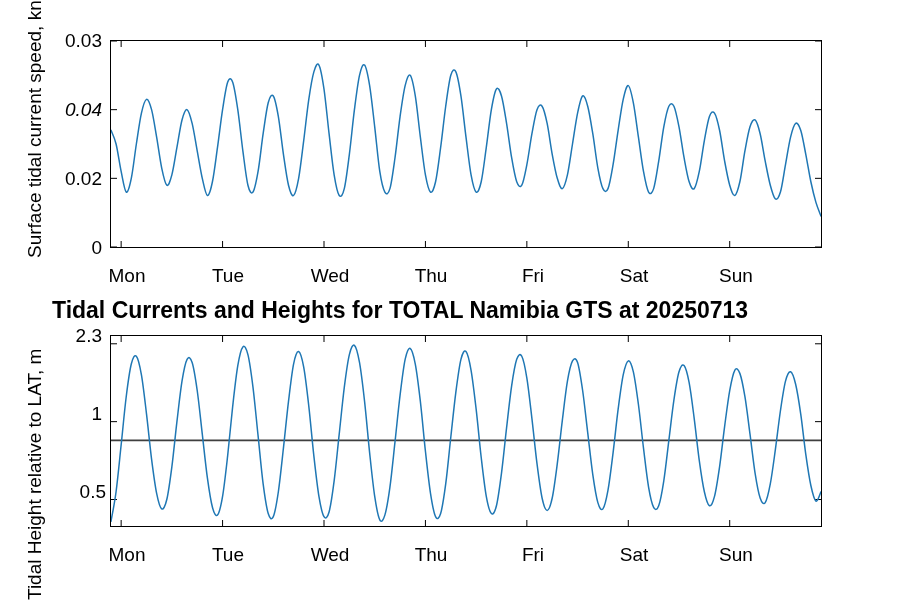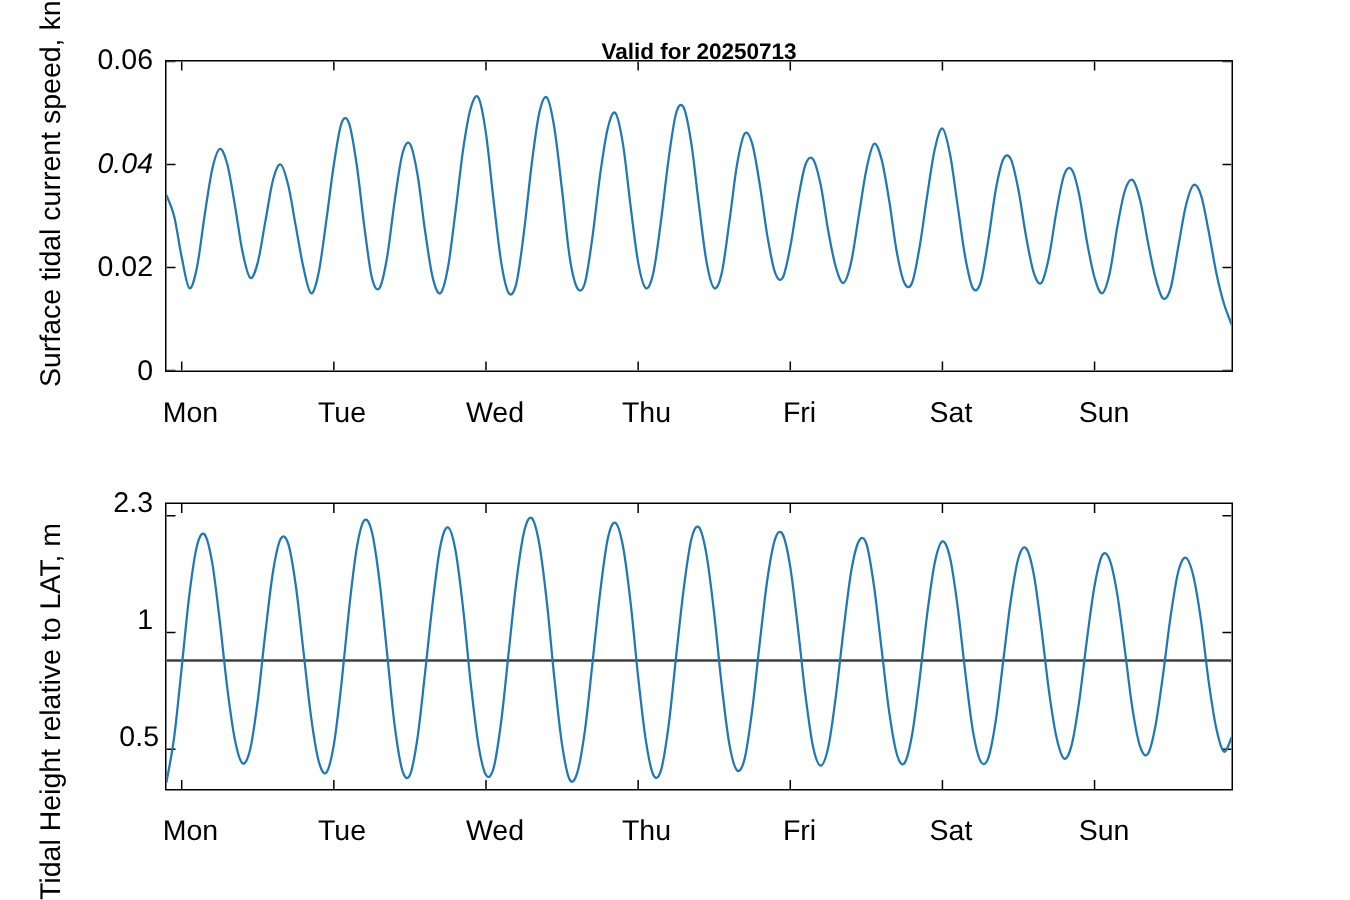--- a/index.html
+++ b/index.html
@@ -58,21 +58,20 @@
     font-weight:bold;
     white-space:nowrap;
     color:#000;
   }
 </style>
 </head>
 <body>
 
 <div id="root">
 
-  <div class="subtitle" style="left:110px;top:26px;width:712px;">Valid for 20250713</div>
 
   <div class="ylabel" style="left:24px;top:258px;">Surface tidal current speed, knots</div>
 
   <div id="plot-top" class="plotbox" style="left:110px;top:40px;width:712px;height:208px;">
     <svg class="plotsvg" id="svg-top" width="710" height="206" viewBox="0 0 710 206">
         <line x1="10.142857142857144" x2="10.142857142857144" y1="206" y2="200" stroke="#000" stroke-width="1"></line>
         <line x1="10.142857142857144" x2="10.142857142857144" y1="0" y2="6" stroke="#000" stroke-width="1"></line>
         <line x1="111.57142857142858" x2="111.57142857142858" y1="206" y2="200" stroke="#000" stroke-width="1"></line>
         <line x1="111.57142857142858" x2="111.57142857142858" y1="0" y2="6" stroke="#000" stroke-width="1"></line>
         <line x1="213" x2="213" y1="206" y2="200" stroke="#000" stroke-width="1"></line>
@@ -90,33 +89,34 @@
         <line y1="137.33333333333331" y2="137.33333333333331" x1="0" x2="6" stroke="#000" stroke-width="1"></line>
         <line y1="137.33333333333331" y2="137.33333333333331" x1="710" x2="704" stroke="#000" stroke-width="1"></line>
         <line y1="68.66666666666666" y2="68.66666666666666" x1="0" x2="6" stroke="#000" stroke-width="1"></line>
         <line y1="68.66666666666666" y2="68.66666666666666" x1="710" x2="704" stroke="#000" stroke-width="1"></line>
         <line y1="0" y2="0" x1="0" x2="6" stroke="#000" stroke-width="1"></line>
         <line y1="0" y2="0" x1="710" x2="704" stroke="#000" stroke-width="1"></line>
         <path d="M 0.00 89.27 C 0.85 91.56, 3.38 96.13, 5.07 103.00 C 6.76 109.87, 8.45 122.46, 10.14 130.47 C 11.83 138.48, 13.52 149.92, 15.21 151.07 C 16.90 152.21, 18.60 145.34, 20.29 137.33 C 21.98 129.32, 23.67 113.87, 25.36 103.00 C 27.05 92.13, 28.74 79.54, 30.43 72.10 C 32.12 64.66, 33.81 58.94, 35.50 58.37 C 37.19 57.79, 38.88 62.37, 40.57 68.67 C 42.26 74.96, 43.95 86.41, 45.64 96.13 C 47.33 105.86, 49.02 119.02, 50.71 127.03 C 52.40 135.04, 54.10 143.06, 55.79 144.20 C 57.48 145.34, 59.17 140.19, 60.86 133.90 C 62.55 127.61, 64.24 115.59, 65.93 106.43 C 67.62 97.28, 69.31 85.26, 71.00 78.97 C 72.69 72.67, 74.38 68.09, 76.07 68.67 C 77.76 69.24, 79.45 75.53, 81.14 82.40 C 82.83 89.27, 84.52 100.71, 86.21 109.87 C 87.90 119.02, 89.60 129.89, 91.29 137.33 C 92.98 144.77, 94.67 153.93, 96.36 154.50 C 98.05 155.07, 99.74 148.78, 101.43 140.77 C 103.12 132.76, 104.81 118.45, 106.50 106.43 C 108.19 94.42, 109.88 79.54, 111.57 68.67 C 113.26 57.79, 114.95 45.78, 116.64 41.20 C 118.33 36.62, 120.02 36.62, 121.71 41.20 C 123.40 45.78, 125.10 57.22, 126.79 68.67 C 128.48 80.11, 130.17 97.28, 131.86 109.87 C 133.55 122.46, 135.24 137.33, 136.93 144.20 C 138.62 151.07, 140.31 153.36, 142.00 151.07 C 143.69 148.78, 145.38 140.19, 147.07 130.47 C 148.76 120.74, 150.45 104.14, 152.14 92.70 C 153.83 81.26, 155.52 68.09, 157.21 61.80 C 158.90 55.51, 160.60 52.64, 162.29 54.93 C 163.98 57.22, 165.67 65.81, 167.36 75.53 C 169.05 85.26, 170.74 101.86, 172.43 113.30 C 174.12 124.74, 175.81 137.33, 177.50 144.20 C 179.19 151.07, 180.88 155.64, 182.57 154.50 C 184.26 153.36, 185.95 146.49, 187.64 137.33 C 189.33 128.18, 191.02 112.73, 192.71 99.57 C 194.40 86.41, 196.10 69.81, 197.79 58.37 C 199.48 46.92, 201.17 36.62, 202.86 30.90 C 204.55 25.18, 206.24 21.17, 207.93 24.03 C 209.62 26.89, 211.31 36.62, 213.00 48.07 C 214.69 59.51, 216.38 78.39, 218.07 92.70 C 219.76 107.01, 221.45 123.60, 223.14 133.90 C 224.83 144.20, 226.52 152.21, 228.21 154.50 C 229.90 156.79, 231.60 154.50, 233.29 147.63 C 234.98 140.77, 236.67 126.46, 238.36 113.30 C 240.05 100.14, 241.74 81.83, 243.43 68.67 C 245.12 55.51, 246.81 41.77, 248.50 34.33 C 250.19 26.89, 251.88 22.32, 253.57 24.03 C 255.26 25.75, 256.95 34.33, 258.64 44.63 C 260.33 54.93, 262.02 71.53, 263.71 85.83 C 265.40 100.14, 267.10 119.59, 268.79 130.47 C 270.48 141.34, 272.17 148.21, 273.86 151.07 C 275.55 153.93, 277.24 153.36, 278.93 147.63 C 280.62 141.91, 282.31 128.75, 284.00 116.73 C 285.69 104.72, 287.38 87.55, 289.07 75.53 C 290.76 63.52, 292.45 51.50, 294.14 44.63 C 295.83 37.77, 297.52 32.62, 299.21 34.33 C 300.90 36.05, 302.60 44.63, 304.29 54.93 C 305.98 65.23, 307.67 82.97, 309.36 96.13 C 311.05 109.29, 312.74 124.74, 314.43 133.90 C 316.12 143.06, 317.81 149.92, 319.50 151.07 C 321.19 152.21, 322.88 148.21, 324.57 140.77 C 326.26 133.33, 327.95 119.02, 329.64 106.43 C 331.33 93.84, 333.02 77.25, 334.71 65.23 C 336.40 53.22, 338.10 40.06, 339.79 34.33 C 341.48 28.61, 343.17 27.47, 344.86 30.90 C 346.55 34.33, 348.24 44.06, 349.93 54.93 C 351.62 65.81, 353.31 82.97, 355.00 96.13 C 356.69 109.29, 358.38 124.74, 360.07 133.90 C 361.76 143.06, 363.45 149.92, 365.14 151.07 C 366.83 152.21, 368.52 148.21, 370.21 140.77 C 371.90 133.33, 373.60 118.45, 375.29 106.43 C 376.98 94.42, 378.67 78.39, 380.36 68.67 C 382.05 58.94, 383.74 50.36, 385.43 48.07 C 387.12 45.78, 388.81 49.21, 390.50 54.93 C 392.19 60.66, 393.88 72.10, 395.57 82.40 C 397.26 92.70, 398.95 107.01, 400.64 116.73 C 402.33 126.46, 404.02 136.19, 405.71 140.77 C 407.40 145.34, 409.10 147.06, 410.79 144.20 C 412.48 141.34, 414.17 132.18, 415.86 123.60 C 417.55 115.02, 419.24 101.86, 420.93 92.70 C 422.62 83.54, 424.31 73.24, 426.00 68.67 C 427.69 64.09, 429.38 62.94, 431.07 65.23 C 432.76 67.52, 434.45 74.39, 436.14 82.40 C 437.83 90.41, 439.52 104.14, 441.21 113.30 C 442.90 122.46, 444.60 131.61, 446.29 137.33 C 447.98 143.06, 449.67 148.21, 451.36 147.63 C 453.05 147.06, 454.74 141.34, 456.43 133.90 C 458.12 126.46, 459.81 113.30, 461.50 103.00 C 463.19 92.70, 464.88 80.11, 466.57 72.10 C 468.26 64.09, 469.95 56.08, 471.64 54.93 C 473.33 53.79, 475.02 58.94, 476.71 65.23 C 478.40 71.53, 480.10 82.40, 481.79 92.70 C 483.48 103.00, 485.17 117.88, 486.86 127.03 C 488.55 136.19, 490.24 144.20, 491.93 147.63 C 493.62 151.07, 495.31 151.64, 497.00 147.63 C 498.69 143.63, 500.38 133.33, 502.07 123.60 C 503.76 113.87, 505.45 100.14, 507.14 89.27 C 508.83 78.39, 510.52 65.81, 512.21 58.37 C 513.90 50.93, 515.60 44.06, 517.29 44.63 C 518.98 45.21, 520.67 53.22, 522.36 61.80 C 524.05 70.38, 525.74 84.69, 527.43 96.13 C 529.12 107.58, 530.81 121.31, 532.50 130.47 C 534.19 139.62, 535.88 148.21, 537.57 151.07 C 539.26 153.93, 540.95 152.78, 542.64 147.63 C 544.33 142.48, 546.02 130.47, 547.71 120.17 C 549.40 109.87, 551.10 94.99, 552.79 85.83 C 554.48 76.68, 556.17 68.67, 557.86 65.23 C 559.55 61.80, 561.24 61.80, 562.93 65.23 C 564.62 68.67, 566.31 77.25, 568.00 85.83 C 569.69 94.42, 571.38 107.58, 573.07 116.73 C 574.76 125.89, 576.45 135.62, 578.14 140.77 C 579.83 145.92, 581.52 149.35, 583.21 147.63 C 584.90 145.92, 586.60 138.48, 588.29 130.47 C 589.98 122.46, 591.67 108.72, 593.36 99.57 C 595.05 90.41, 596.74 80.11, 598.43 75.53 C 600.12 70.96, 601.81 69.81, 603.50 72.10 C 605.19 74.39, 606.88 81.26, 608.57 89.27 C 610.26 97.28, 611.95 111.01, 613.64 120.17 C 615.33 129.32, 617.02 138.48, 618.71 144.20 C 620.40 149.92, 622.10 155.07, 623.79 154.50 C 625.48 153.93, 627.17 148.21, 628.86 140.77 C 630.55 133.33, 632.24 119.02, 633.93 109.87 C 635.62 100.71, 637.31 90.98, 639.00 85.83 C 640.69 80.68, 642.38 77.82, 644.07 78.97 C 645.76 80.11, 647.45 85.83, 649.14 92.70 C 650.83 99.57, 652.52 111.58, 654.21 120.17 C 655.90 128.75, 657.60 137.91, 659.29 144.20 C 660.98 150.49, 662.67 156.79, 664.36 157.93 C 666.05 159.08, 667.74 156.79, 669.43 151.07 C 671.12 145.34, 672.81 132.76, 674.50 123.60 C 676.19 114.44, 677.88 103.00, 679.57 96.13 C 681.26 89.27, 682.95 83.54, 684.64 82.40 C 686.33 81.26, 688.02 84.12, 689.71 89.27 C 691.40 94.42, 693.10 104.72, 694.79 113.30 C 696.48 121.88, 698.17 132.76, 699.86 140.77 C 701.55 148.78, 703.24 155.64, 704.93 161.37 C 706.62 167.09, 709.15 172.81, 710.00 175.10" fill="none" stroke="#1f77b4" stroke-width="1.5" stroke-linejoin="round" stroke-linecap="round"></path>
       </svg>
   </div>
 
-  <div class="ytick" style="left:10px;top:30px;width:92px;">0.06</div>
+  <div class="ytick" style="left:10px;top:30px;width:92px;">0.03</div>
   <div class="ytick" style="left:10px;top:99px;width:92px;font-style:italic;">0.04</div>
   <div class="ytick" style="left:10px;top:168px;width:92px;">0.02</div>
   <div class="ytick" style="left:10px;top:237px;width:92px;">0</div>
 
   <div class="xtick" style="left:85px;top:253px;width:84px;">Mon</div>
   <div class="xtick" style="left:186px;top:253px;width:84px;">Tue</div>
   <div class="xtick" style="left:288px;top:253px;width:84px;">Wed</div>
   <div class="xtick" style="left:389px;top:253px;width:84px;">Thu</div>
   <div class="xtick" style="left:491px;top:253px;width:84px;">Fri</div>
   <div class="xtick" style="left:592px;top:253px;width:84px;">Sat</div>
   <div class="xtick" style="left:694px;top:253px;width:84px;">Sun</div>
 
+  <div class="maintitle" style="left:52px;top:297px;">Tidal Currents and Heights for TOTAL Namibia GTS at 20250713</div>
 
   <div class="ylabel" style="left:24px;top:600px;">Tidal Height relative to LAT, m</div>
 
   <div id="plot-bot" class="plotbox" style="left:110px;top:335px;width:712px;height:192px;">
     <svg class="plotsvg" id="svg-bot" width="710" height="190" viewBox="0 0 710 190">
         <line x1="10.142857142857144" x2="10.142857142857144" y1="190" y2="184" stroke="#000" stroke-width="1"></line>
         <line x1="10.142857142857144" x2="10.142857142857144" y1="0" y2="6" stroke="#000" stroke-width="1"></line>
         <line x1="111.57142857142858" x2="111.57142857142858" y1="190" y2="184" stroke="#000" stroke-width="1"></line>
         <line x1="111.57142857142858" x2="111.57142857142858" y1="0" y2="6" stroke="#000" stroke-width="1"></line>
         <line x1="213" x2="213" y1="190" y2="184" stroke="#000" stroke-width="1"></line>

